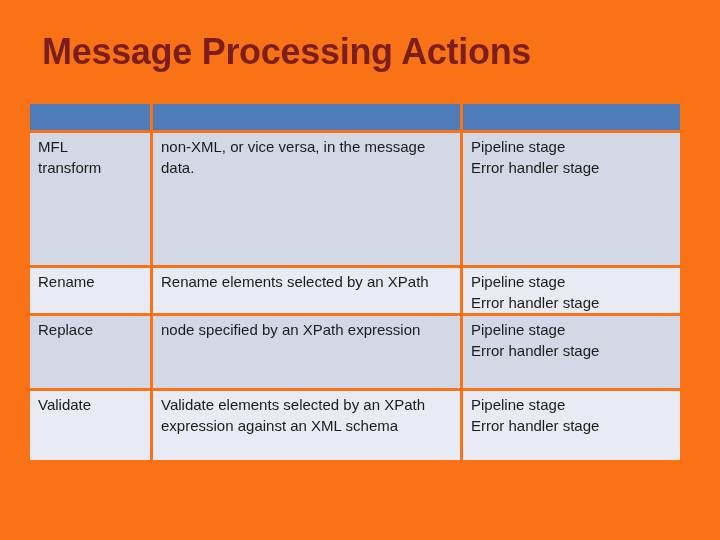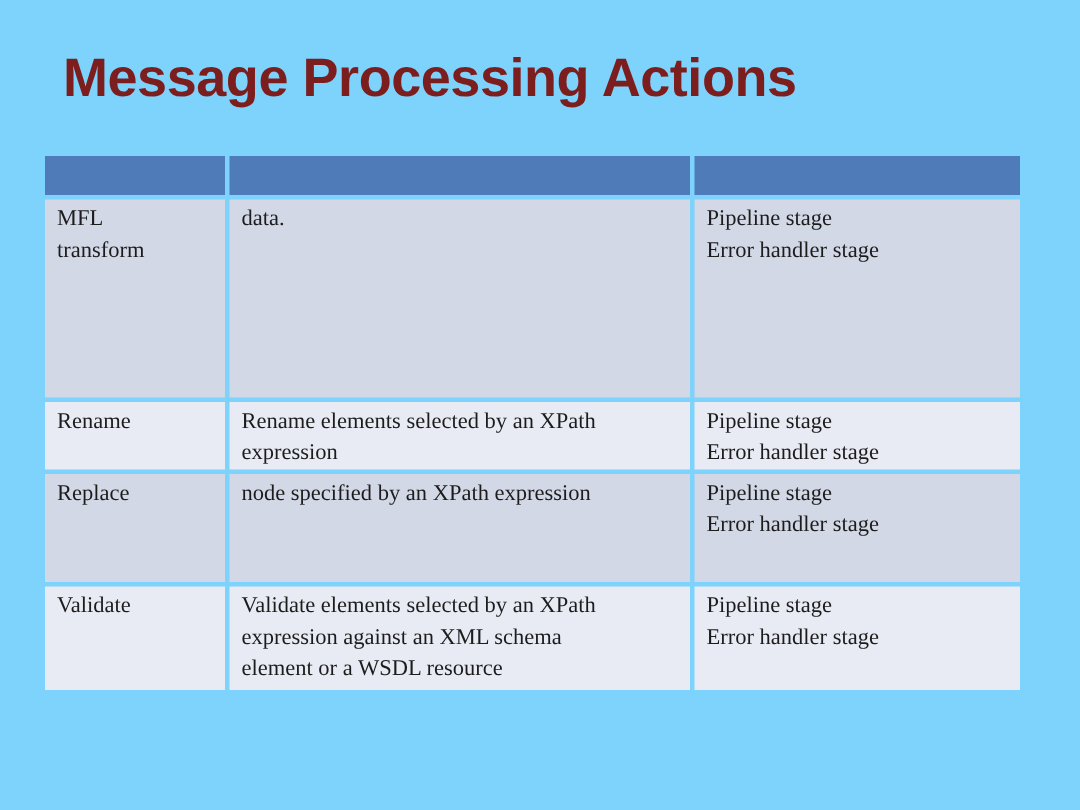--- a/index.html
+++ b/index.html
@@ -7,21 +7,21 @@
     padding: 0;
     background: #ffffff;
     width: 720px;
     height: 540px;
     font-family: "Liberation Sans", sans-serif;
   }
   .slide {
     position: relative;
     width: 720px;
     height: 540px;
-    background: #7dd3fc;
+    background: #f97316;
     overflow: hidden;
   }
   .slide-title {
     position: absolute;
     left: 42px;
     top: 33px;
     font-size: 36px;
     line-height: 38px;
     font-weight: 700;
     letter-spacing: -0.3px;
@@ -39,21 +39,20 @@
     gap: 3px;
   }
   .t-row { display: contents; }
   .cell {
     box-sizing: border-box;
     font-size: 15px;
     line-height: 21px;
     color: #1c1c1c;
     padding: 3px 4px 3px 8px;
     overflow: hidden;
-    font-family: Liberation Serif, serif;
   }
   .cell.col-action { padding-left: 8px; }
   .hdr-cell { background: #4f7cb8; }
   .row-dark  .cell { background: #d2d8e6; }
   .row-light .cell { background: #e8ebf3; }
 </style>
 </head>
 <body>
 
 <div class="slide">
@@ -67,35 +66,35 @@
       <div class="cell hdr-cell"></div>
       <div class="cell hdr-cell"></div>
     </div>
 
     <div class="t-row row-dark">
       <div class="cell col-action">
           <div>MFL</div>
           <div>transform</div>
         </div>
       <div class="cell">
+          <div>non-XML, or vice versa, in the message</div>
           <div>data.</div>
         </div>
       <div class="cell">
           <div>Pipeline stage</div>
           <div>Error handler stage</div>
         </div>
     </div>
 
     <div class="t-row row-light">
       <div class="cell col-action">
           <div>Rename</div>
         </div>
       <div class="cell">
           <div>Rename elements selected by an XPath</div>
-          <div>expression</div>
         </div>
       <div class="cell">
           <div>Pipeline stage</div>
           <div>Error handler stage</div>
         </div>
     </div>
 
     <div class="t-row row-dark">
       <div class="cell col-action">
           <div>Replace</div>
@@ -109,21 +108,20 @@
         </div>
     </div>
 
     <div class="t-row row-light">
       <div class="cell col-action">
           <div>Validate</div>
         </div>
       <div class="cell">
           <div>Validate elements selected by an XPath</div>
           <div>expression against an XML schema</div>
-          <div>element or a WSDL resource</div>
         </div>
       <div class="cell">
           <div>Pipeline stage</div>
           <div>Error handler stage</div>
         </div>
     </div>
 
   </div>
 </div>
 

